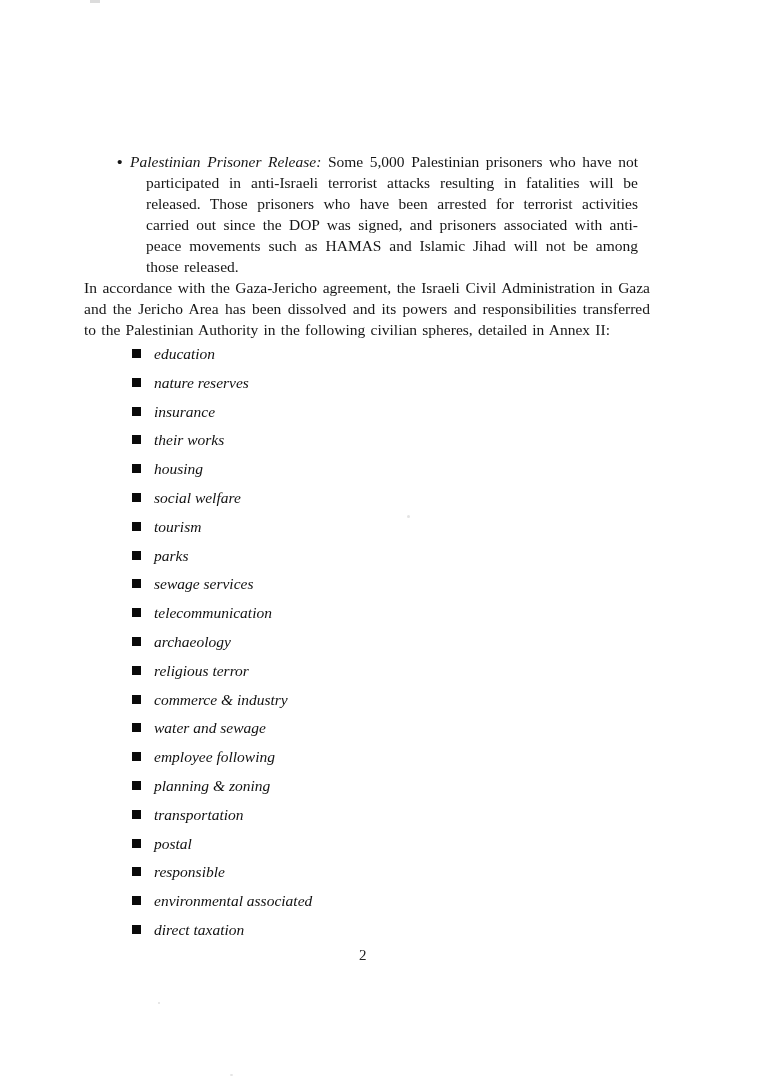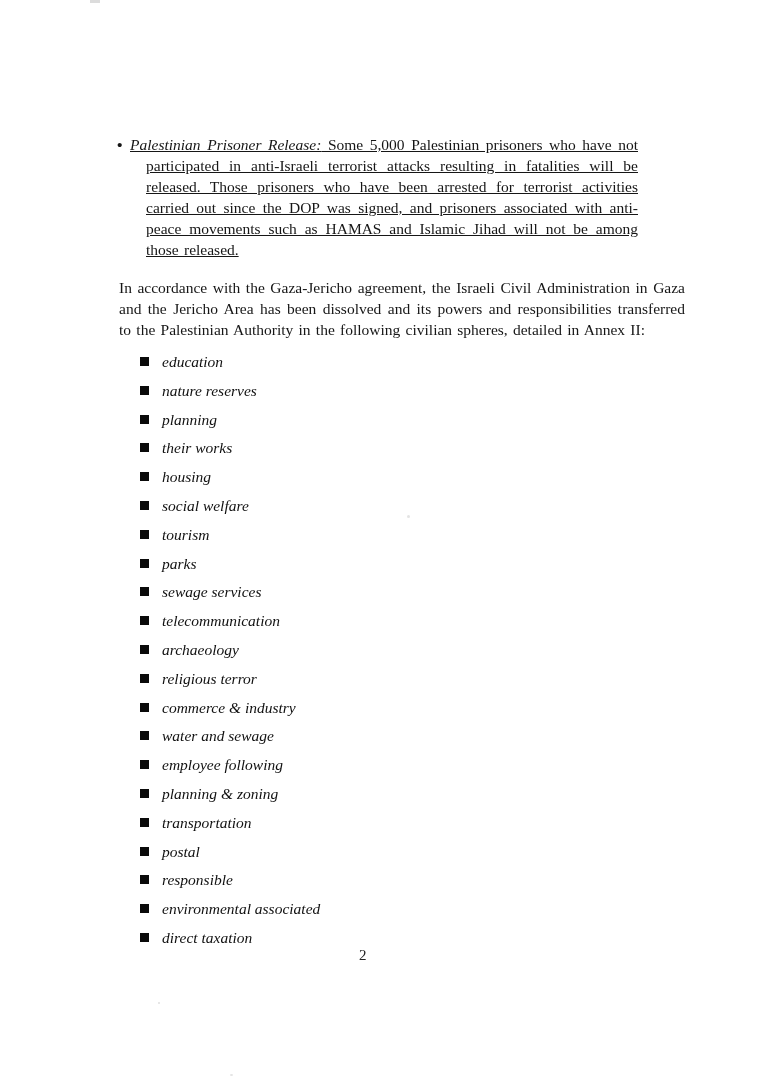--- a/index.html
+++ b/index.html
@@ -24,26 +24,25 @@
     word-spacing: 0.09em;
     margin: 0;
   }
   .para-intro {
     left: 131px;
     top: 79px;
     width: 503px;
   }
   .para-bullet {
     left: 117px;
-    top: 134px;
+    top: 151px;
     width: 521px;
     padding-left: 29px;
     text-indent: -29px;
     box-sizing: border-box;
-    text-decoration: underline;
   }
   .bullet-dot {
     display: inline-block;
     width: 13px;
     text-indent: 0;
     font-weight: bold;
   }
   .lead-italic {
     font-style: italic;
   }
@@ -55,27 +54,26 @@
     font-size: 15.5px;
     font-weight: bold;
     letter-spacing: 0.6px;
     color: #6f6f6f;
     text-shadow: 0 0 1.3px rgba(90,90,90,0.85);
   }
   .para-accordance {
     left: 84px;
     top: 277px;
     width: 566px;
-    margin-left: 35px;
   }
   .spheres-list {
     position: absolute;
     left: 124px;
     top: 337px;
-    margin: 16px;
+    margin: 8px;
     padding: 0;
     list-style: none;
   }
   .spheres-list li {
     font-style: italic;
     font-size: 15.5px;
     line-height: 17px;
     margin: 0 0 11.8px 0;
     white-space: nowrap;
     color: #111111;
@@ -116,21 +114,21 @@
 
 
   <p class="para para-bullet"><span class="bullet-dot">•</span><span class="lead-italic">Palestinian Prisoner Release:</span><span> Some 5,000 Palestinian prisoners who have not participated in anti-Israeli terrorist attacks resulting in fatalities will be released. Those prisoners who have been arrested for terrorist activities carried out since the DOP was signed, and prisoners associated with anti-peace movements such as HAMAS and Islamic Jihad will not be among those released.</span></p>
 
 
   <p class="para para-accordance">In accordance with the Gaza-Jericho agreement, the Israeli Civil Administration in Gaza and the Jericho Area has been dissolved and its powers and responsibilities transferred to the Palestinian Authority in the following civilian spheres, detailed in Annex II:</p>
 
   <ul class="spheres-list">
     <li><span class="square-bullet"></span><span>education</span></li>
     <li><span class="square-bullet"></span><span>nature reserves</span></li>
-    <li><span class="square-bullet"></span><span>planning</span></li>
+    <li><span class="square-bullet"></span><span>insurance</span></li>
     <li><span class="square-bullet"></span><span>their works</span></li>
     <li><span class="square-bullet"></span><span>housing</span></li>
     <li><span class="square-bullet"></span><span>social welfare</span></li>
     <li><span class="square-bullet"></span><span>tourism</span></li>
     <li><span class="square-bullet"></span><span>parks</span></li>
     <li><span class="square-bullet"></span><span>sewage services</span></li>
     <li><span class="square-bullet"></span><span>telecommunication</span></li>
     <li><span class="square-bullet"></span><span>archaeology</span></li>
     <li><span class="square-bullet"></span><span>religious terror</span></li>
     <li><span class="square-bullet"></span><span>commerce &amp; industry</span></li>

